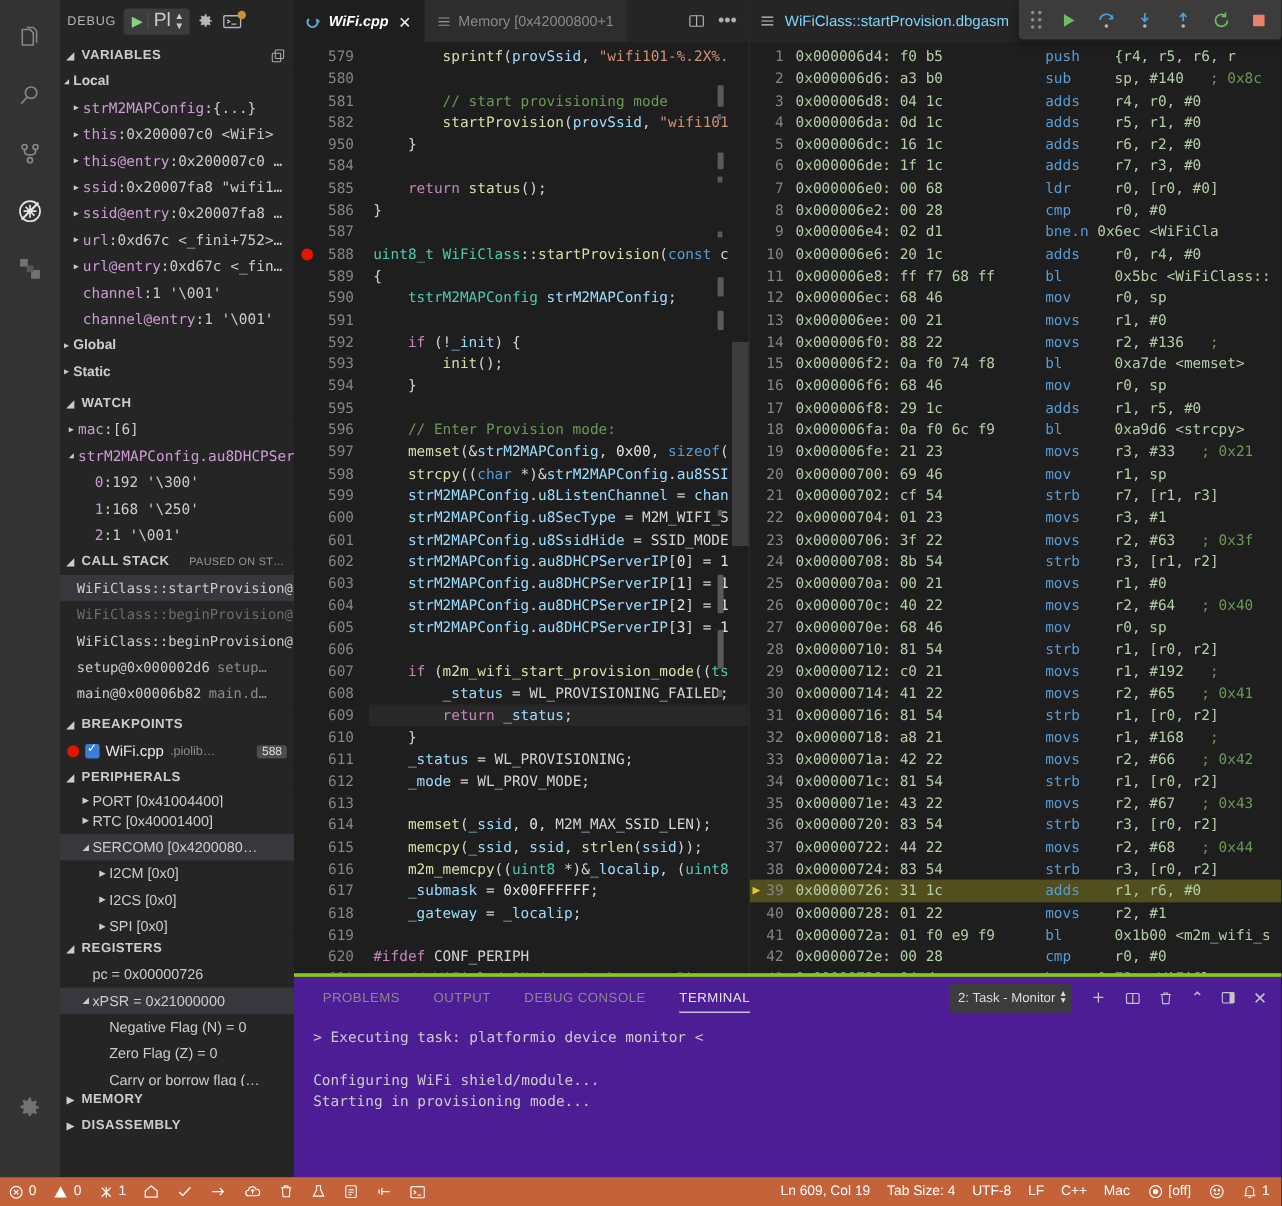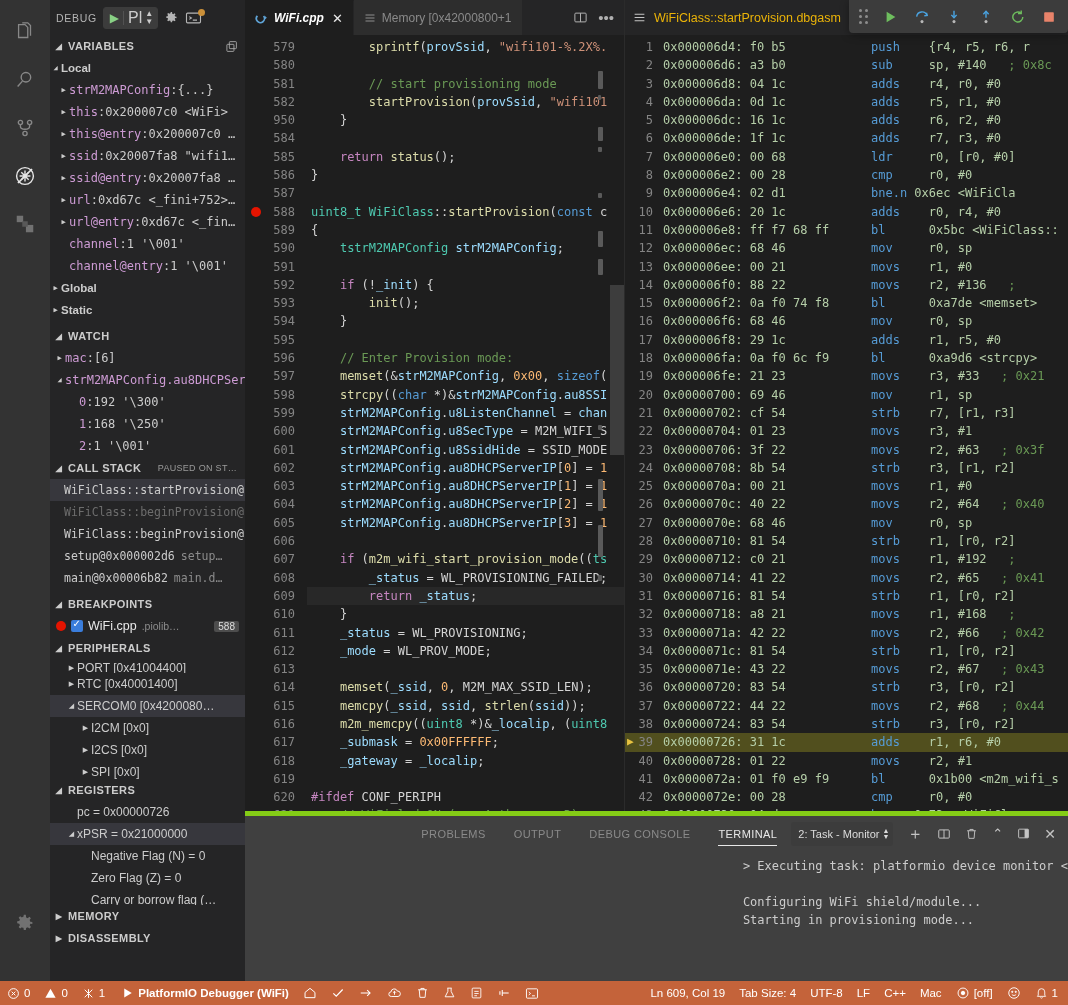--- a/index.html
+++ b/index.html
@@ -128,53 +128,53 @@
     line-height: 18.3px;
   }
   .cline { height: 18.3px; line-height: 18.3px; padding-left: 4px; }
   .cline.cur { background: #282828; }
 
   .kw   { color: #c586c0; }   
   .kw2  { color: #569cd6; }   
   .typ  { color: #4ec9b0; }   
   .fn   { color: #dcdcaa; }   
   .var  { color: #9cdcfe; }   
-  .num  { color: #fdba74; }
+  .num  { color: #e5e5e5; }
   .str  { color: #ce9178; }
   .cmt  { color: #6a9955; }
   .pln  { color: #d4d4d4; }
   .mac  { color: #c586c0; }
 
   .minimap { position:absolute; right: 14px; top:0; width: 14px; height: 100%; }
   .mm-blk { position:absolute; background:#5a5a5a; border-radius:1px; }
   .vscroll { position:absolute; right:0; top:0; width: 14px; height:100%; }
   .vthumb { position:absolute; right:0; width:14px; background: rgba(121,121,121,.35); }
 
   
-  .dis-head { height:35px; display:flex; align-items:center; gap:8px; padding-left:8px; background:#252526; flex:0 0 35px; color:#eab308; font-size:12.5px; position:relative;}
+  .dis-head { height:35px; display:flex; align-items:center; gap:8px; padding-left:8px; background:#252526; flex:0 0 35px; color:#7dd3fc; font-size:12.5px; position:relative;}
   .dbgbar {
     position:absolute; right: 0px; top: 0px; height: 33px;
     background:#3c3c3c; border-radius: 0 0 4px 4px;
     display:flex; align-items:center; gap:16px; padding: 0 12px 0 10px;
     box-shadow: 0 2px 8px rgba(0,0,0,.36);
   }
   .grip { display:grid; grid-template-columns: 3px 3px; gap:3px; opacity:.55; }
   .grip i { width:3px; height:3px; background:#cfcfcf; border-radius:50%; display:block; }
   .dis-body { flex:1 1 auto; overflow:hidden; font-family:"DejaVu Sans Mono", monospace; font-size:12px; padding-top:3px; position:relative;}
   .dline { height:18.3px; line-height:18.3px; display:flex; white-space:pre; }
   .dline.cur { background: #514f1e; }
   .dnum { flex:0 0 38px; text-align:right; padding-right:10px; color:#858585; position:relative;}
   .dnum .ptr { position:absolute; left:2px; top:0; color:#e8c341; font-size:11px;}
   .daddr { flex: 0 0 208px; color: #b5cea8; }
   .dmn { color:#569cd6; }
   .dop { color:#b5cea8; }
   .dcm { color:#6a9955; }
 
   
-  .panel { flex: 0 0 170px; background:#404040; border-top:5px solid #84cc16; display:flex; flex-direction:column;align-items:flex-end; }
+  .panel { flex: 0 0 170px; background:#4c1d95; border-top:3px solid #84cc16; display:flex; flex-direction:column; }
   .panel-tabs { height:35px; display:flex; align-items:center; padding-left:10px; gap:0; flex:0 0 35px; }
   .ptab { font-size:11px; letter-spacing:.4px; color:#8a8a8a; padding: 0 14px; height:35px; display:flex; align-items:center; cursor:pointer; position:relative; text-transform:uppercase;}
   .ptab.active { color:#e7e7e7; }
   .ptab.active::after { content:""; position:absolute; left:14px; right:14px; bottom:5px; height:1px; background:#e7e7e7; }
   .panel-actions { margin-left:auto; display:flex; align-items:center; gap:14px; padding-right:12px; color:#c4c4c4;}
   .term-select {
     background:#3c3c3c; border-radius:3px; height:24px; display:flex; align-items:center;
     padding:0 4px 0 7px; font-size:11px; color:#dcdcdc; max-width:108px; overflow:hidden; white-space:nowrap; cursor:pointer;
   }
   .term-body { flex:1 1 auto; font-family:"DejaVu Sans Mono", monospace; font-size:12px; color:#cccccc; padding: 6px 0 0 16px; line-height:18px; white-space:pre;}
@@ -741,26 +741,20 @@
           <path d="M12 3l9.5 17H2.5z"></path>
         </svg>
       <span>0</span>
     </div>
     <div class="sb-item">
       <svg width="13" height="13" viewBox="0 0 24 24" fill="none" stroke="#fff" stroke-width="1.8">
           <path d="M5 5l14 14M19 5L5 19M12 4v16"></path>
         </svg>
       <span>1</span>
     </div>
-    <div class="sb-item sb-strong" style="padding-left:10px;">
-      <svg width="12" height="12" viewBox="0 0 16 16">
-          <path d="M3 2l10 6-10 6z" fill="#fff"></path>
-        </svg>
-      <span>PlatformIO Debugger (WiFi)</span>
-    </div>
     <div class="sb-item">
       <svg width="14" height="14" viewBox="0 0 24 24" fill="none" stroke="#fff" stroke-width="1.7">
           <path d="M3.5 11L12 4l8.5 7v9H3.5z"></path>
         </svg>
     </div>
     <div class="sb-item">
       <svg width="14" height="14" viewBox="0 0 24 24" fill="none" stroke="#fff" stroke-width="2">
           <path d="M4 12.5l5 5L20 6"></path>
         </svg>
     </div>

